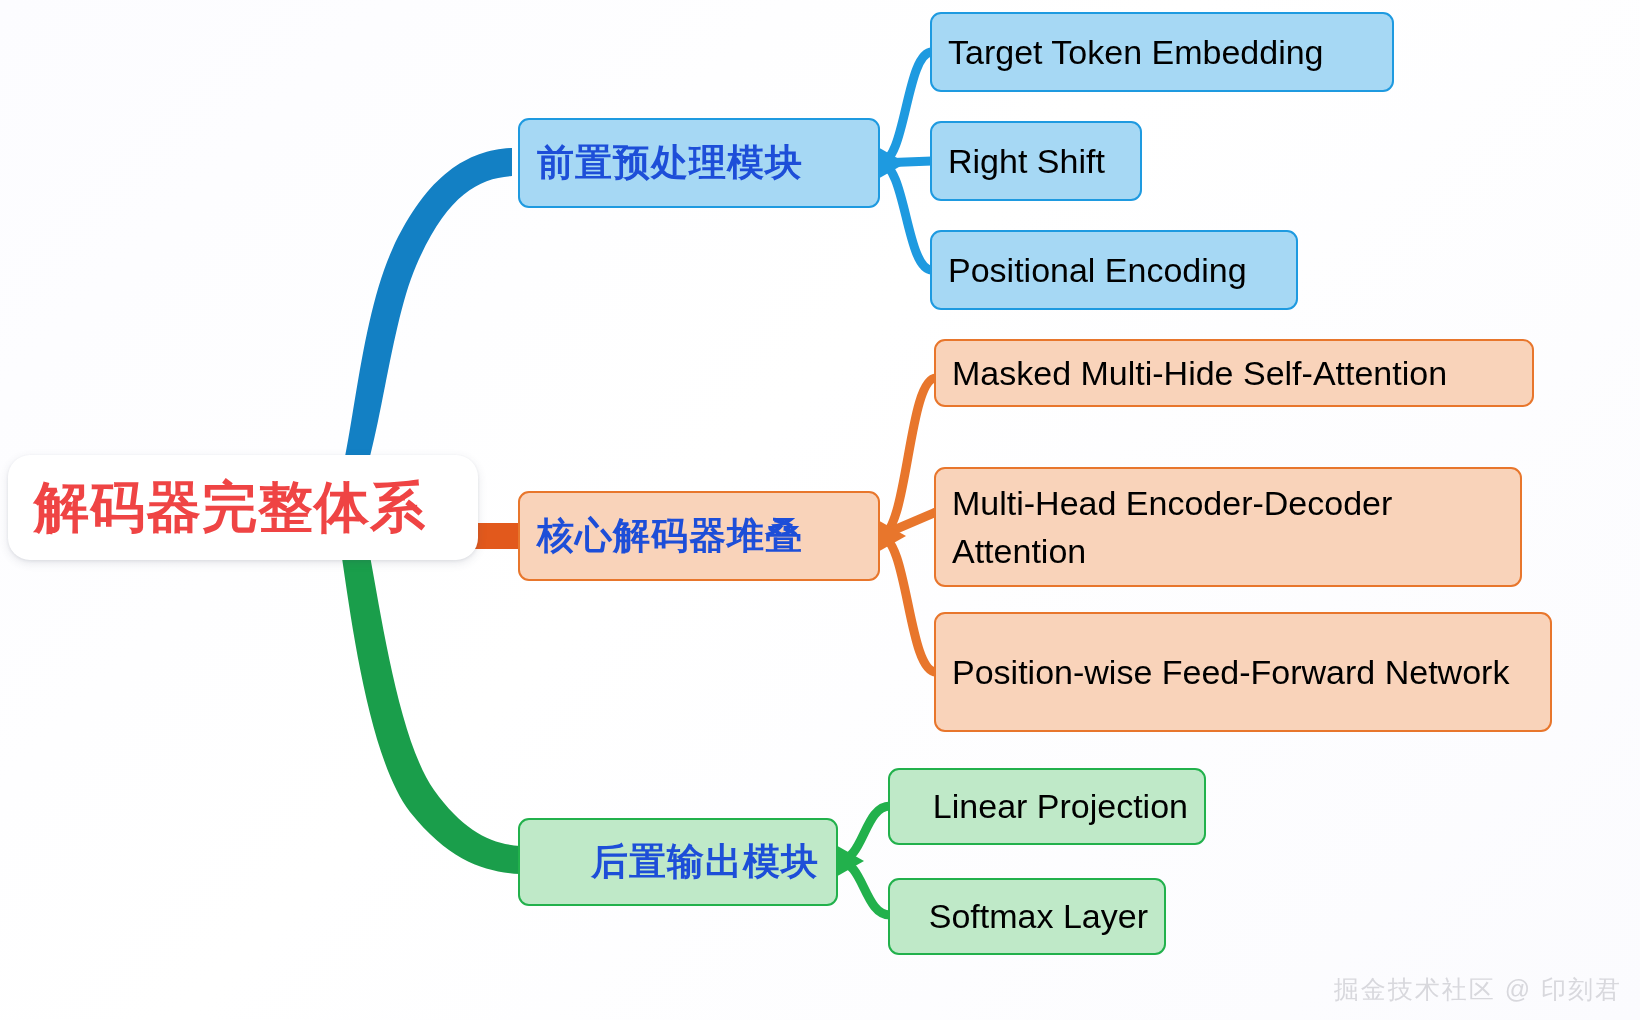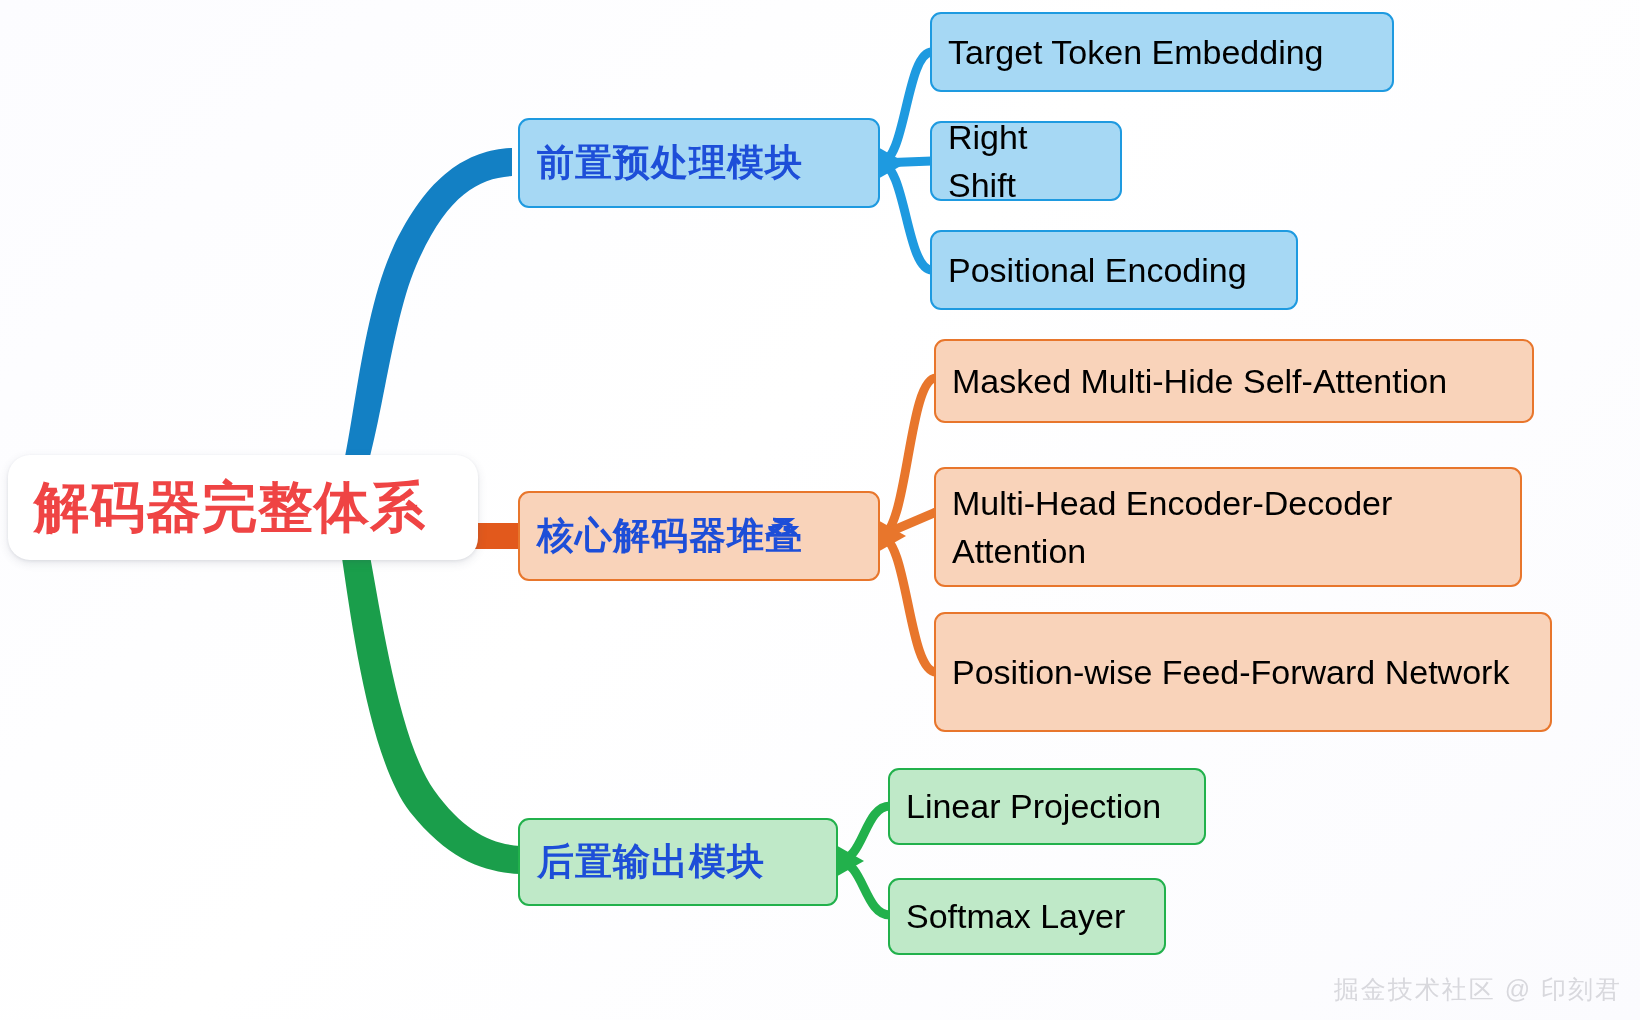--- a/index.html
+++ b/index.html
@@ -84,21 +84,21 @@
   .node.leaf .label {
     font-size: 34px;
     font-weight: 400;
     color: #000000;
     line-height: 1.42;
   }
 
   
   .theme-blue   { background: #A6D8F4; border-color: #1E9AE0; }
   .theme-orange { background: #F9D3BA; border-color: #E8762C; }
-  .theme-green  { background: #BFE9C8; border-color: #22B14C; }
+  .theme-green  { background: #BFE9C8; border-color: #22B14C; text-align: right; }
 
   #watermark {
     position: absolute;
     right: 18px;
     bottom: 14px;
     font-size: 25px;
     color: #d8d8dd;
     letter-spacing: 2px;
     white-space: nowrap;
     z-index: 9;
@@ -160,33 +160,33 @@
   </div>
 
   <div class="node branch theme-blue" style="left:518px; top:118px; width:362px; height:90px;">
     <span class="label">前置预处理模块</span>
   </div>
 
   <div class="node leaf theme-blue" style="left:930px; top:12px; width:464px; height:80px;">
     <span class="label">Target Token Embedding</span>
   </div>
 
-  <div class="node leaf theme-blue" style="left:930px; top:121px; width:192px; height:80px;">
+  <div class="node leaf theme-blue" style="left:930px; top:121px; width:212px; height:80px;">
     <span class="label">Right Shift</span>
   </div>
 
   <div class="node leaf theme-blue" style="left:930px; top:230px; width:368px; height:80px;">
     <span class="label">Positional Encoding</span>
   </div>
 
   <div class="node branch theme-orange" style="left:518px; top:491px; width:362px; height:90px;">
     <span class="label">核心解码器堆叠</span>
   </div>
 
-  <div class="node leaf theme-orange" style="left:934px; top:339px; width:600px; height:84px;">
+  <div class="node leaf theme-orange" style="left:934px; top:339px; width:600px; height:68px;">
     <span class="label">Masked Multi-Hide Self-Attention</span>
   </div>
 
   <div class="node leaf theme-orange" style="left:934px; top:467px; width:588px; height:120px;">
     <span class="label">Multi-Head Encoder-Decoder Attention</span>
   </div>
 
   <div class="node leaf theme-orange" style="left:934px; top:612px; width:618px; height:120px;align-items:center;">
     <span class="label">Position-wise Feed-Forward Network</span>
   </div>

